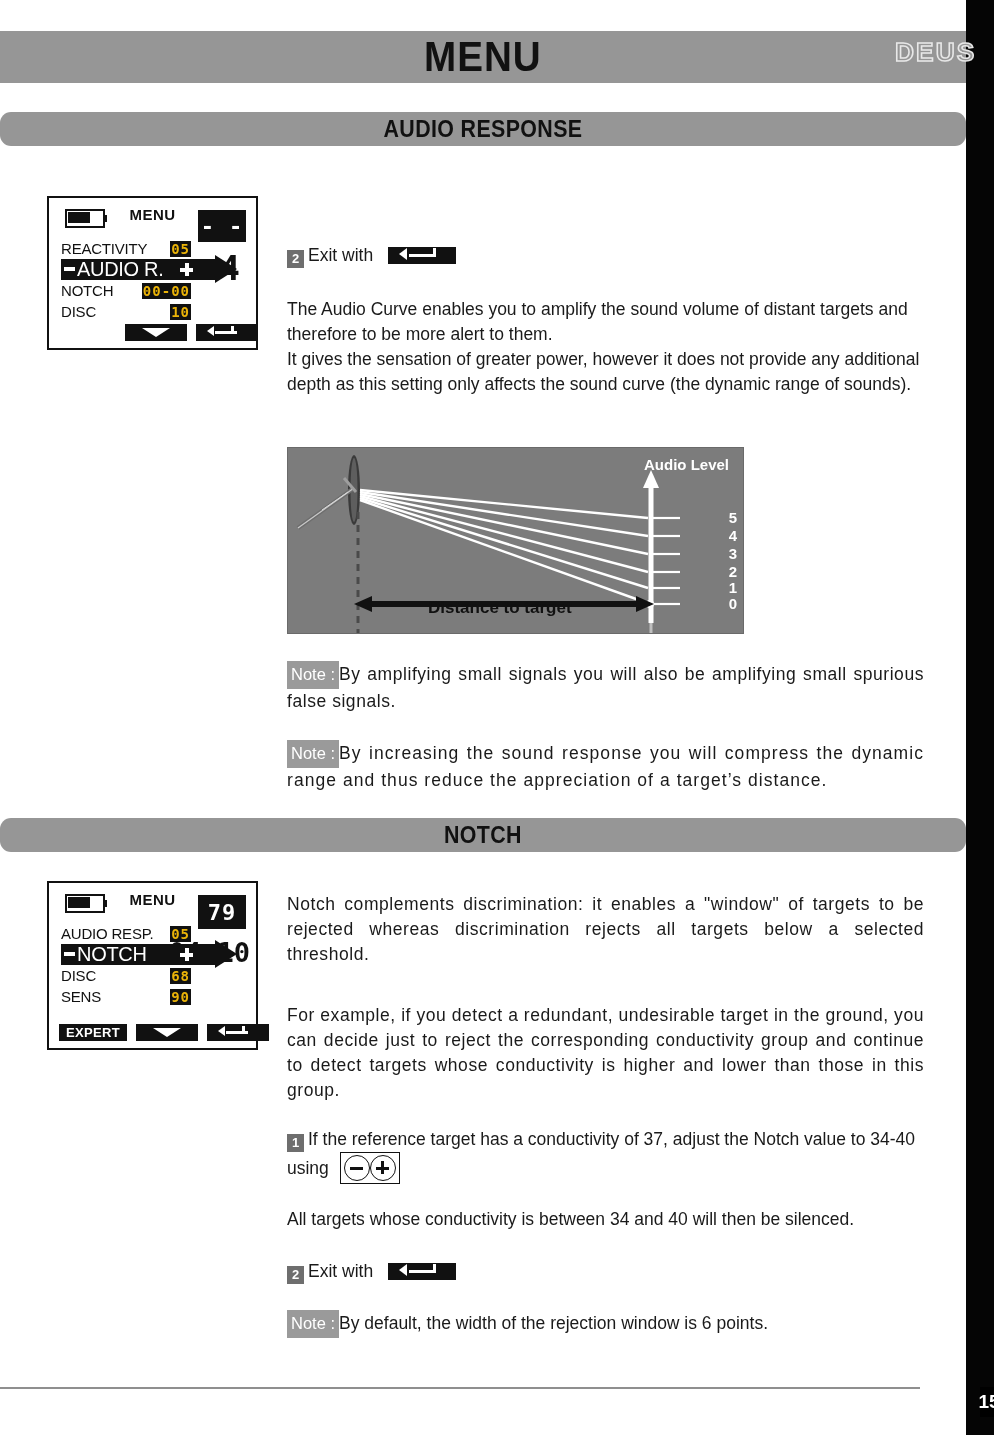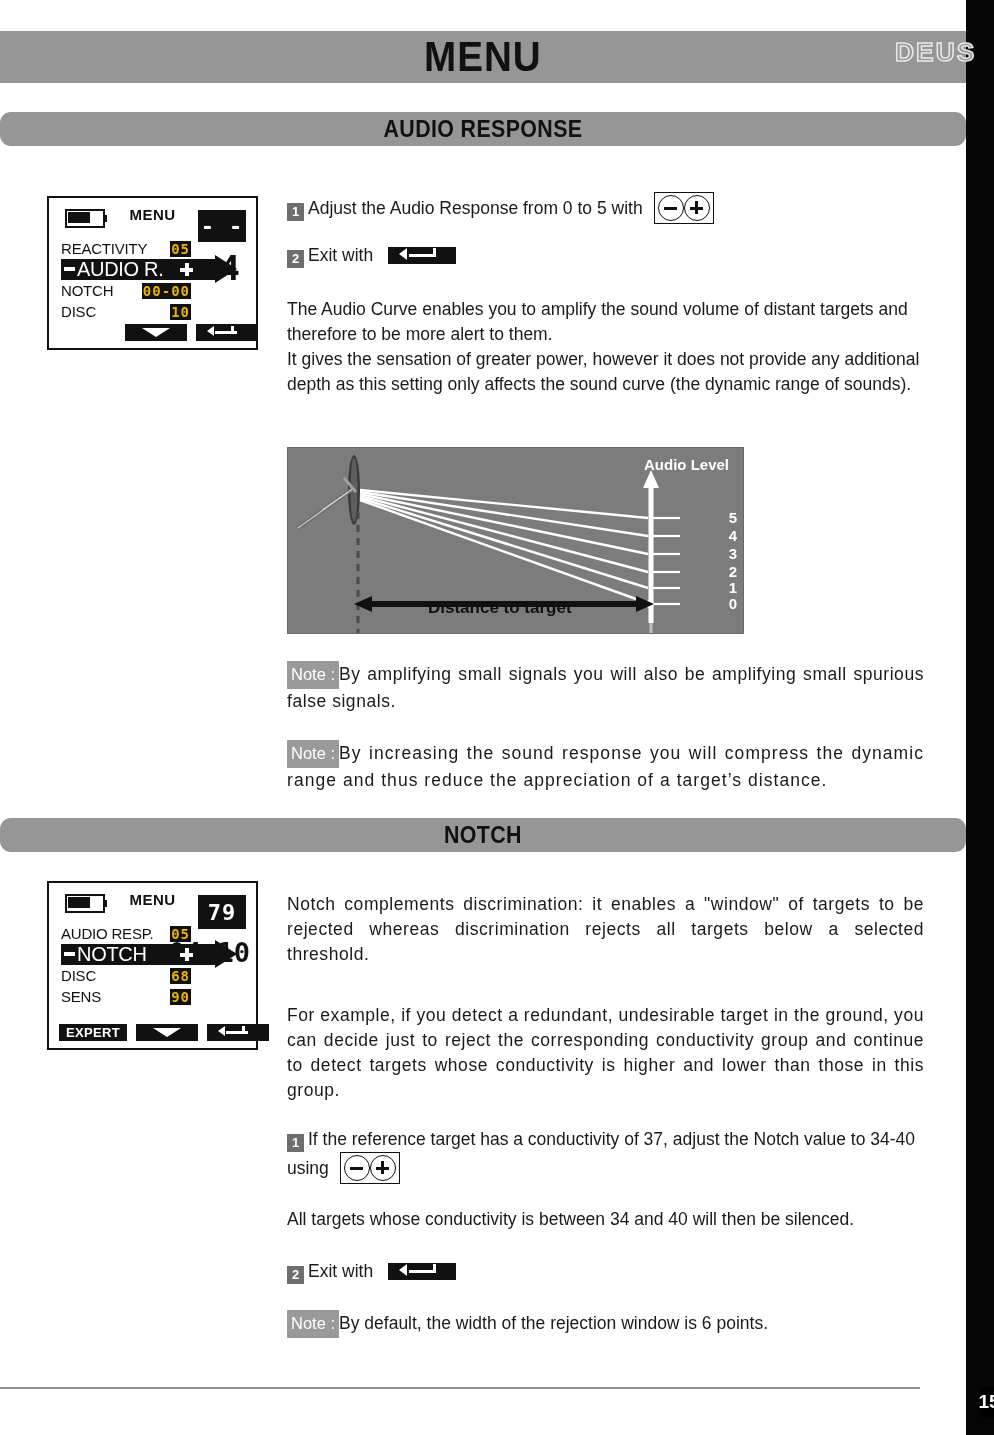--- a/index.html
+++ b/index.html
@@ -184,27 +184,20 @@
       <div class="sk down">
           <span class="tri"></span>
         </div>
       <div class="sk back">
         <span class="ret"></span>
         <span class="arrhead"></span>
       </div>
     </div>
   </div>
 
-  <div class="txt" style="top:192px;">
-    <span class="step">1</span><span>Adjust the Audio Response from 0 to 5 with</span>
-    <span class="pmkeys">
-      <span class="k m"></span>
-      <span class="k p"></span>
-    </span>
-  </div>
 
   <div class="txt" style="top:243px;">
     <span class="step">2</span><span>Exit with</span>
     <span class="exitkey">
       <span class="ret"></span>
       <span class="arrhead"></span>
     </span>
   </div>
 
   <div class="txt" style="top:297px;white-space:pre-line;">The Audio Curve enables you to amplify the sound volume of distant targets and therefore to be more alert to them.

